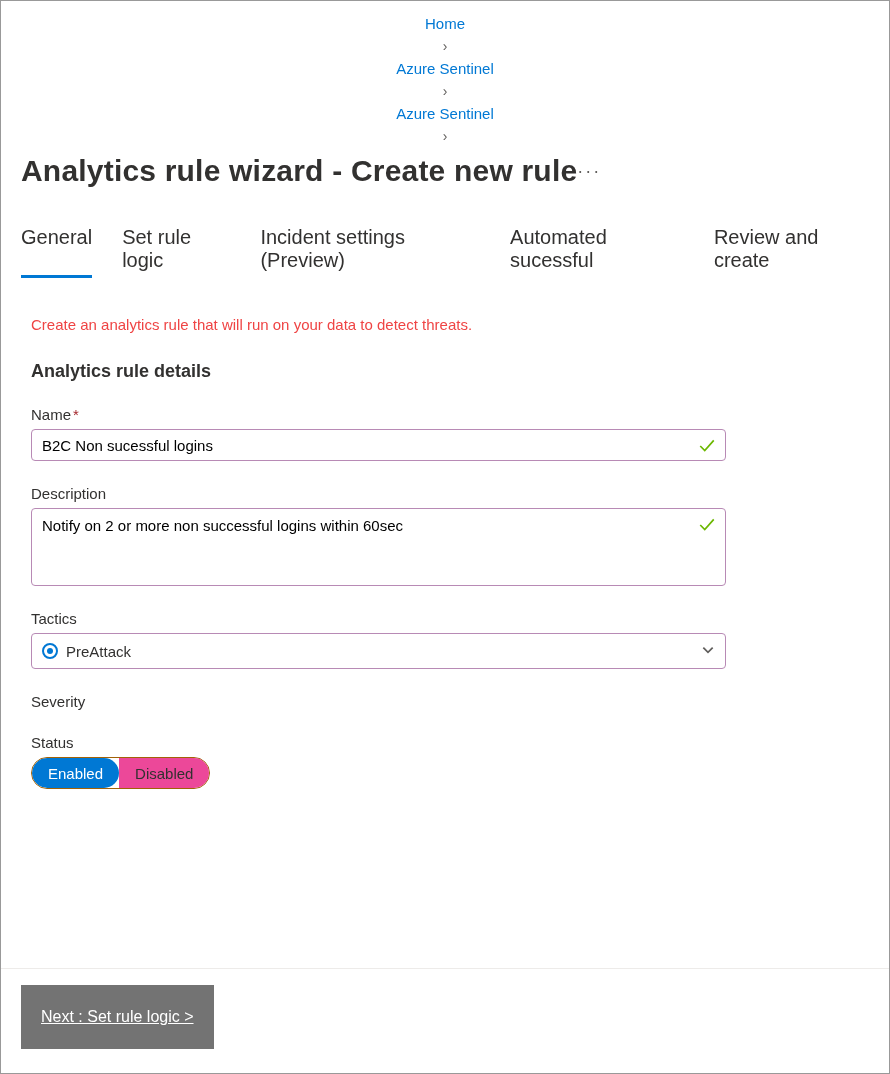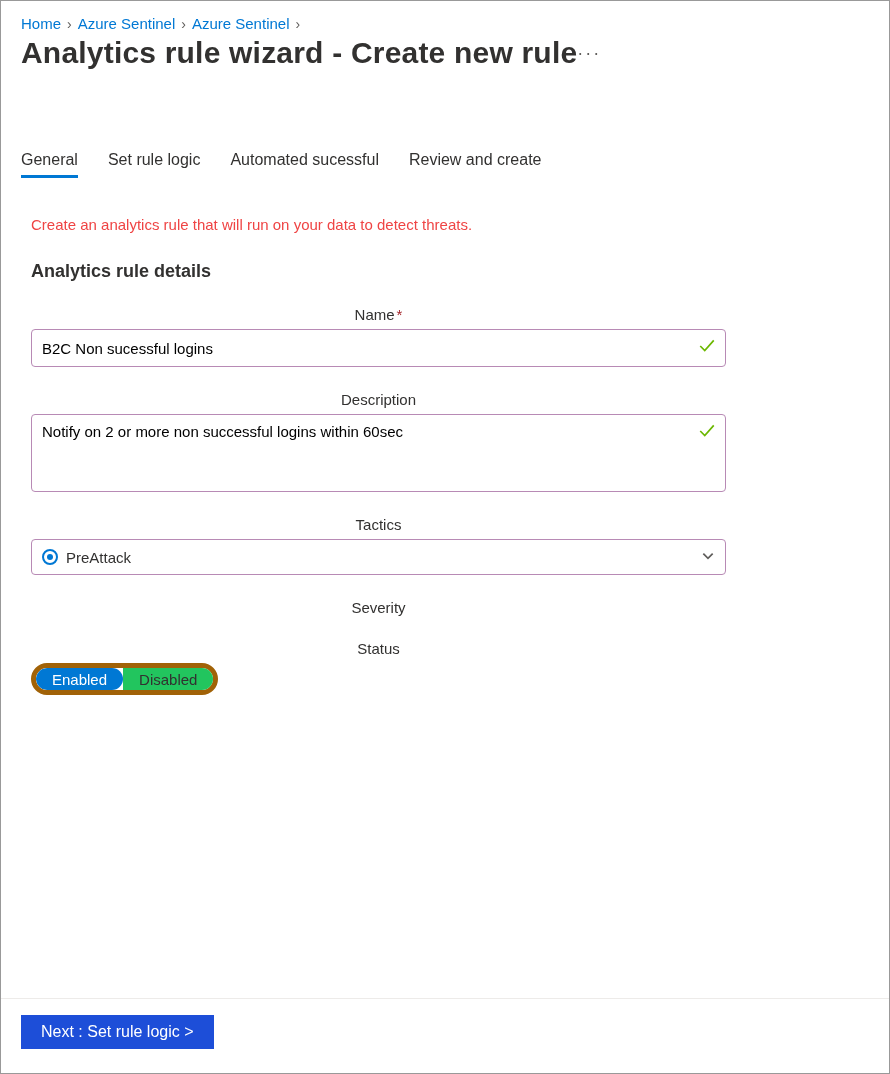--- a/index.html
+++ b/index.html
@@ -8,50 +8,51 @@
       color: #323130;
       background: #fff;
       width: 890px;
       height: 1074px;
       border: 1px solid #999;
       padding: 14px 20px;
       position: relative;
     }
     .breadcrumb {
       font-size: 15px;
-      margin-bottom: 4px;
+      margin-bottom: 10px;
       display: flex;
       align-items: center;
       flex-wrap: wrap;
       gap: 6px;
+      flex-direction: column;
     }
     .breadcrumb a { color: #0078d4; text-decoration: none; }
     .breadcrumb .sep { color: #605e5c; font-size: 14px; }
     .page-title-row { display: flex; align-items: center; margin-bottom: 38px; }
     h1.page-title { font-size: 30px; font-weight: 600; letter-spacing: 0.2px; }
     .more-dots { color: #605e5c; letter-spacing: 2px; font-size: 18px; cursor: pointer; }
     .tabs { display: flex; gap: 30px; border-bottom: none; margin-bottom: 38px; }
-    .tab { font-size: 16px; color: #323130; cursor: pointer; padding-bottom: 6px; margin-top: 43px; }
+    .tab { font-size: 20px; color: #323130; cursor: pointer; padding-bottom: 6px; }
     .tab.active { font-weight: 500; border-bottom: 3px solid #0078d4; }
     .content { padding-left: 10px; max-width: 705px; }
     .intro-text { font-size: 15px; color: #ef4444; margin-bottom: 28px; }
     .section-heading { font-size: 18px; font-weight: 600; margin-bottom: 24px; }
     .field-group { margin-bottom: 24px; }
-    .field-label { font-size: 15px; color: #323130; margin-bottom: 6px; display: block; text-align: center; }
+    .field-label { font-size: 15px; color: #323130; margin-bottom: 6px; display: block; }
     .req-star { color: #a4262c; margin-left: 2px; }
     .text-input, .textarea-input, .dropdown {
       width: 100%;
       border: 1px solid #b88ab5;
       border-radius: 4px;
       font-size: 15px;
       font-family: inherit;
       background: #fff;
       position: relative;
     }
-    .text-input { height: 38px; padding: 0 36px 0 10px; display: flex; align-items: center; }
+    .text-input { height: 32px; padding: 0 36px 0 10px; display: flex; align-items: center; }
     .textarea-wrap { position: relative; }
     .textarea-input { min-height: 78px; padding: 8px 36px 8px 10px; resize: none; display: block; }
     .input-wrap { position: relative; }
     .check-icon { position: absolute; right: 10px; top: 8px; color: #6bb700; pointer-events: none; }
     .check-icon svg { width: 18px; height: 18px; }
     .dropdown {
       height: 36px;
       display: flex;
       align-items: center;
       padding: 12px 10px;
@@ -64,55 +65,56 @@
       width: 16px; height: 16px; border-radius: 50%;
       border: 2px solid #0078d4; display: inline-flex;
       align-items: center; justify-content: center;
     }
     .tactic-icon::after {
       content: ''; width: 6px; height: 6px; border-radius: 50%; background: #0078d4;
     }
     .severity-bar { width: 6px; height: 18px; background: #a4262c; display: inline-block; }
     .toggle-group {
       display: inline-flex;
-      border: 5px solid #a16207;
+      border: 1px solid #a16207;
       border-radius: 20px;
       overflow: hidden;
       height: 32px;
     }
     .toggle-option {
       padding: 0 16px;
       display: flex;
       align-items: center;
       font-size: 15px;
       cursor: pointer;
-      background: #22c55e;
+      background: #ec4899;
       color: #323130;
     }
     .toggle-option.active {
       background: #0078d4;
       color: #fff;
       border-radius: 20px;
     }
     .footer {
       position: absolute;
       bottom: 0;
       left: 0;
       right: 0;
       border-top: 1px solid #edebe9;
       padding: 16px 20px 24px;
     }
     .next-btn {
-      background: #1d4ed8;
+      background: #737373;
       color: #fff;
       border: none;
       font-size: 16px;
-      padding: 8px 20px;
+      padding: 23px 20px;
       cursor: pointer;
       font-family: inherit;
+      text-decoration: underline;
     }
     .chev svg { width: 14px; height: 14px; }
   </style>
 </head>
 <body>
 
 <nav class="breadcrumb">
   <a href="#">Home</a>
   <span class="sep">›</span>
   <a href="#">Azure Sentinel</a>
@@ -122,20 +124,21 @@
 </nav>
 
 <div class="page-title-row">
   <h1 class="page-title">Analytics rule wizard - Create new rule</h1>
   <span class="more-dots">···</span>
 </div>
 
 <div class="tabs">
   <div class="tab active">General</div>
   <div class="tab">Set rule logic</div>
+  <div class="tab">Incident settings (Preview)</div>
   <div class="tab">Automated sucessful</div>
   <div class="tab">Review and create</div>
 </div>
 
 <div class="content">
   <p class="intro-text">Create an analytics rule that will run on your data to detect threats.</p>
   <h2 class="section-heading">Analytics rule details</h2>
 
   <div class="field-group">
     <label class="field-label">

